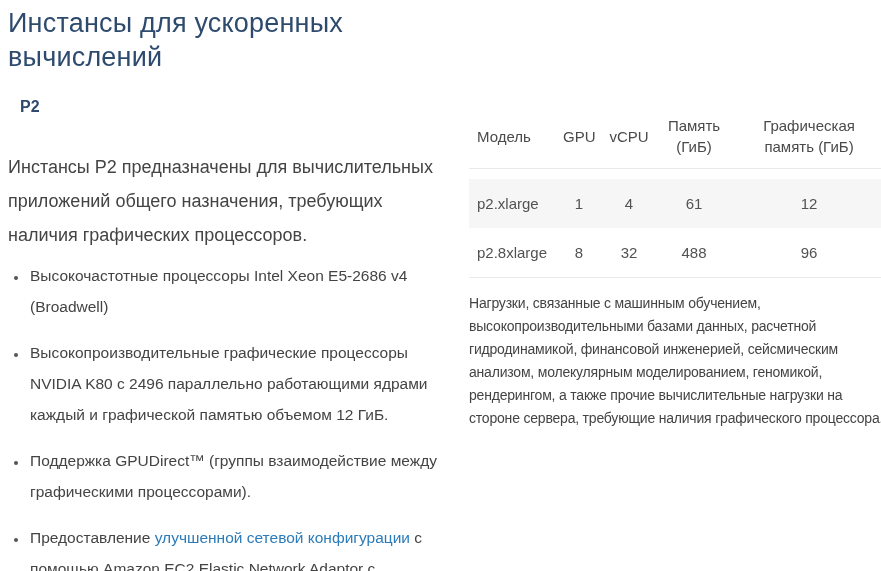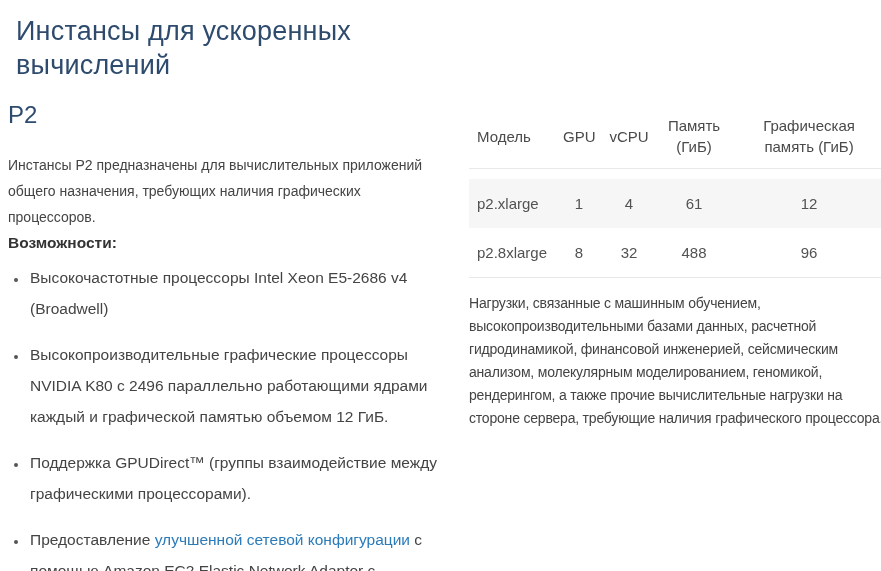--- a/index.html
+++ b/index.html
@@ -17,29 +17,29 @@
     width:881px;height:571px;position:relative;overflow:hidden;
     background:#ffffff;
     font-family:"Liberation Sans", sans-serif;
     color:var(--body_text);
     -webkit-font-smoothing:antialiased;
   }
   .left-col{position:absolute;left:8px;top:6px;width:434px;}
   .right-col{position:absolute;left:469px;top:104px;width:418px;}
 
   h1.page-title{
-    margin:8px;font-size:27px;font-weight:400;line-height:34px;
+    margin:0;font-size:27px;font-weight:400;line-height:34px;
     color:var(--title_color);letter-spacing:.2px;
   }
   h2.section-title{
-    margin:18px 0 0 0;font-size:24px;font-weight:400;line-height:30px;
+    margin:18px 0 0 12px;font-size:16px;font-weight:700;line-height:30px;
     color:var(--title_color);
   }
   p.intro{
-    margin:22px 0 0 0;font-size:14px;line-height:26px;color:var(--body_text);
+    margin:28px 0 0 0;font-size:18px;line-height:34px;color:var(--body_text);
   }
   p.features-heading{
     margin:2px 0 0 0;font-size:15.5px;line-height:22px;font-weight:700;color:var(--heading_text);
   }
   ul.features-list{
     margin:8px 0 0 0;padding:0 0 0 20px;list-style:disc;
   }
   ul.features-list li{
     font-size:15.5px;line-height:31px;color:var(--body_text);
     margin:0 0 15px 0;padding-left:2px;
@@ -74,21 +74,20 @@
     letter-spacing:-0.2px;
   }
 </style>
 </head>
 <body>
 
 <div class="left-col">
   <h1 class="page-title">Инстансы для ускоренных вычислений</h1>
   <h2 class="section-title">P2</h2>
   <p class="intro">Инстансы P2 предназначены для вычислительных приложений общего назначения, требующих наличия графических процессоров.</p>
-  <p class="features-heading">Возможности:</p>
   <ul class="features-list">
     <li>
       <span>Высокочастотные процессоры Intel Xeon E5-2686 v4 (Broadwell)</span>
     </li>
     <li>
       <span>Высокопроизводительные графические процессоры NVIDIA K80 с 2496 параллельно работающими ядрами каждый и графической памятью объемом 12 ГиБ.</span>
     </li>
     <li>
       <span>Поддержка GPUDirect™ (группы взаимодействие между графическими процессорами).</span>
     </li>

